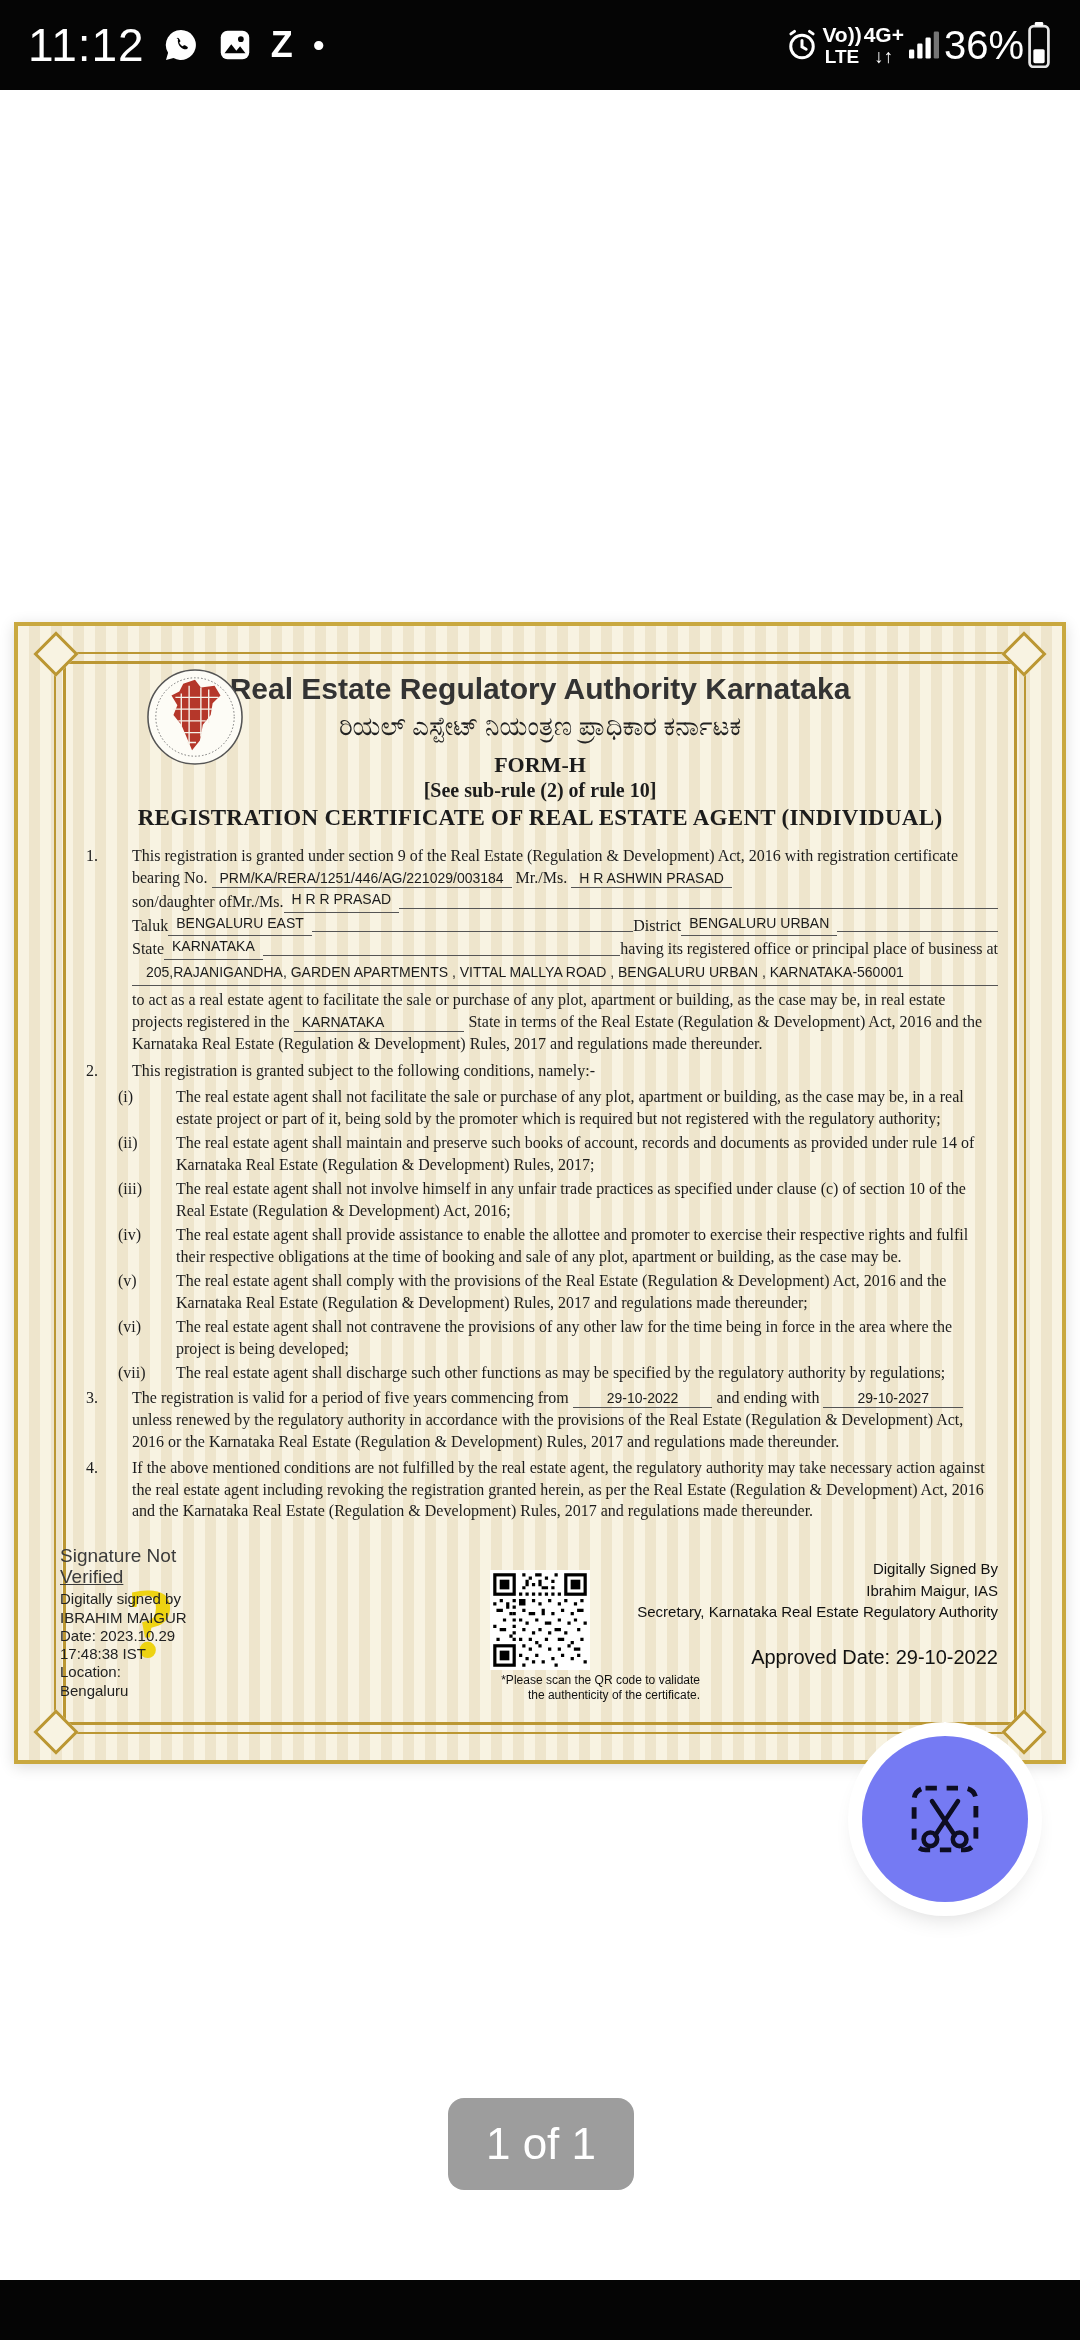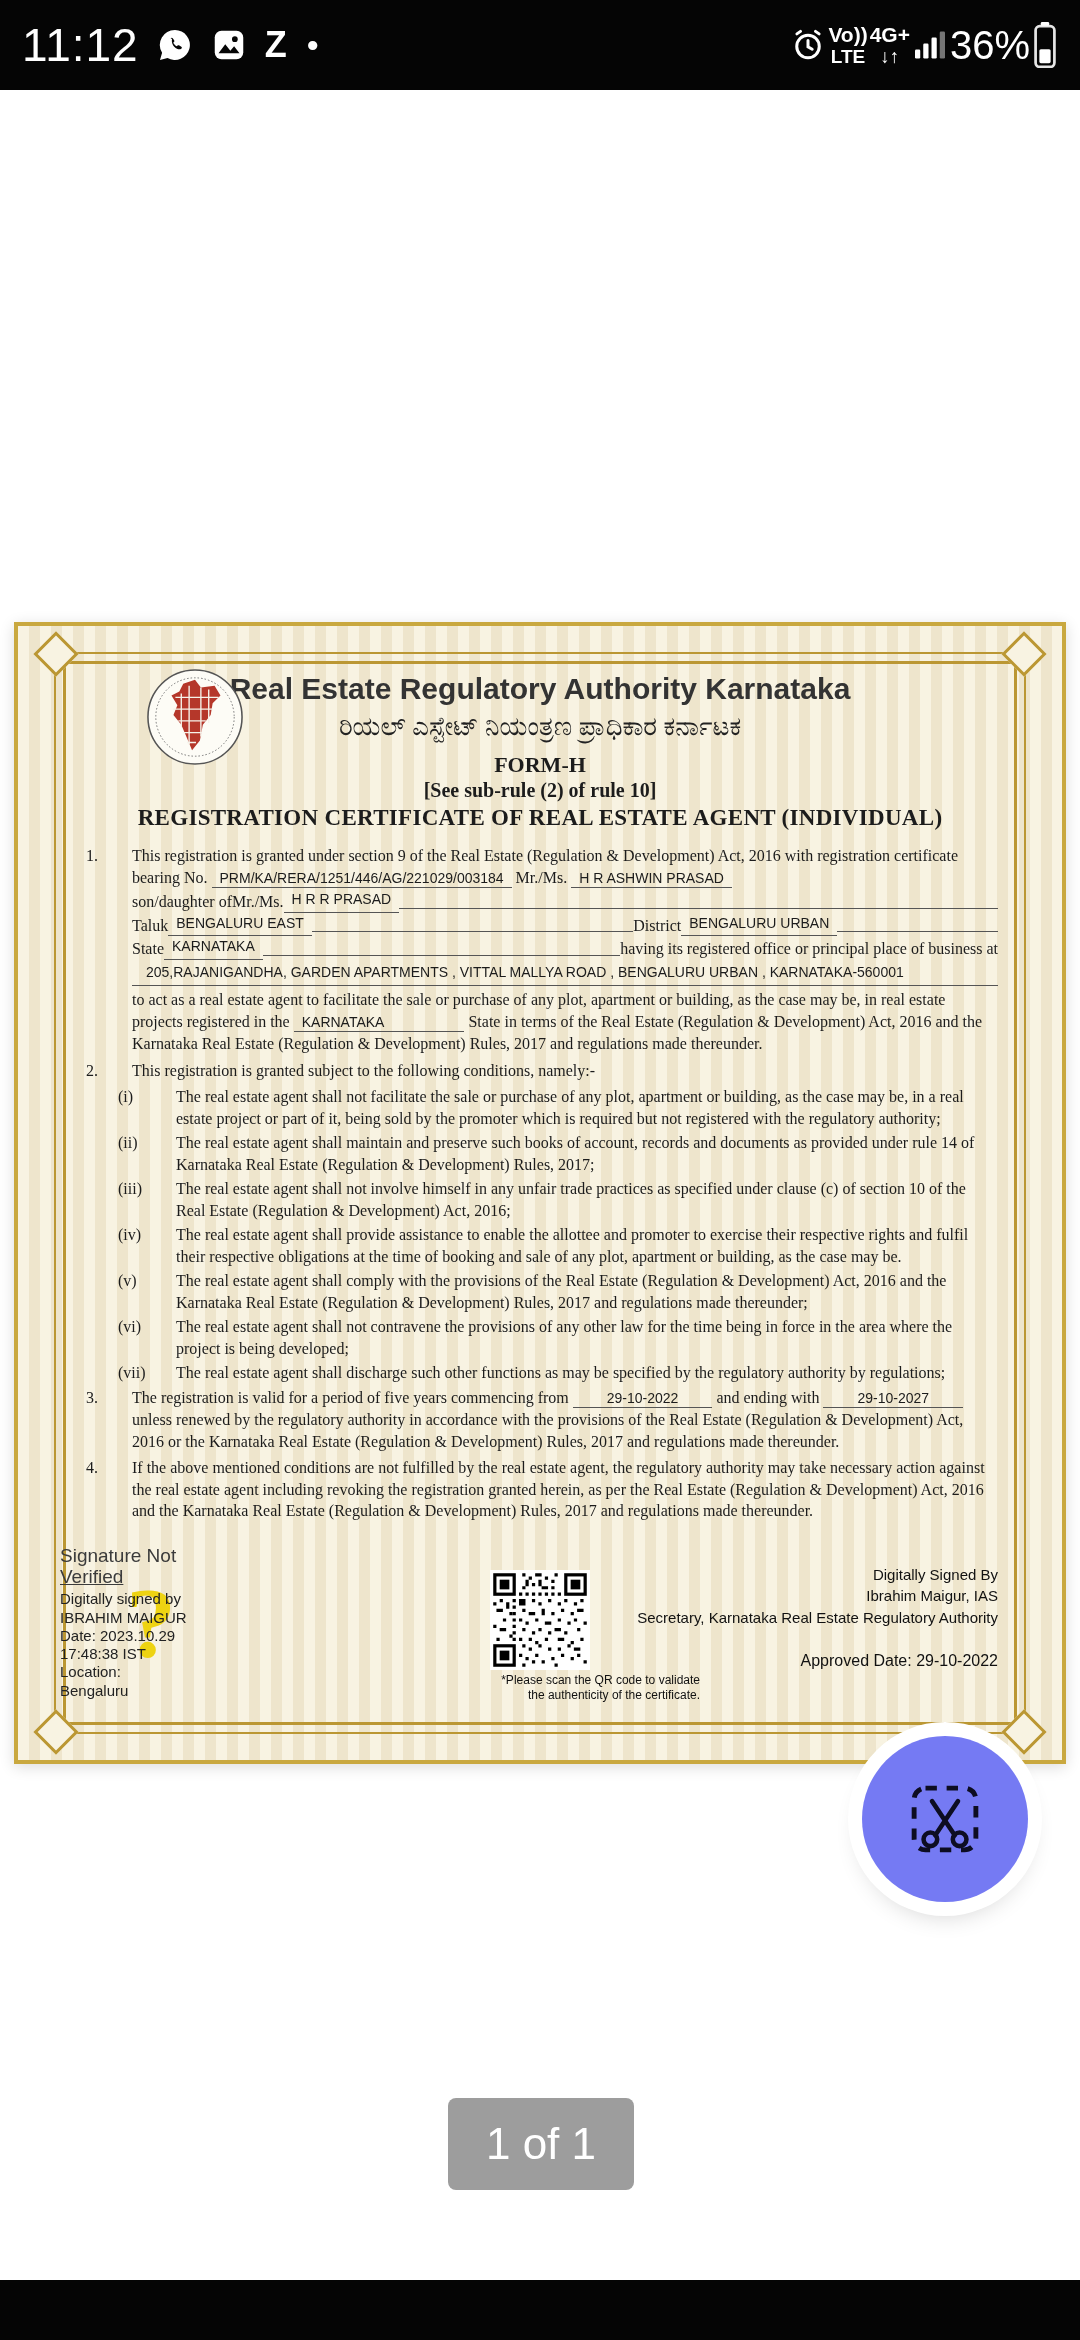--- a/index.html
+++ b/index.html
@@ -1,21 +1,21 @@
 <!DOCTYPE html>
 <html><head>
 <meta charset="utf-8">
 <style>
   html,body{margin:0;padding:0}
   .screen{position:relative;width:1080px;height:2340px;background:#ffffff;overflow:hidden;
           font-family:"Liberation Sans",sans-serif}
 
   
   .status-bar{position:absolute;top:0;left:0;right:0;height:90px;background:#050505;color:#fff;
-              display:flex;align-items:center;padding:0 22px;box-sizing:border-box}
+              display:flex;align-items:center;padding:0 28px;box-sizing:border-box}
   .sb-left{display:flex;align-items:center;gap:18px}
   .sb-time{font-size:46px;letter-spacing:1px}
   .sb-ic{width:36px;height:36px;display:block}
   .sb-z{font-size:36px;font-weight:700;line-height:1}
   .sb-dot{font-size:34px;line-height:1;margin-left:2px}
   .sb-right{margin-left:auto;display:flex;align-items:center;gap:2px}
   .sb-stack{display:flex;flex-direction:column;align-items:center;line-height:1;font-weight:700}
   .sb-stack .t1{font-size:21px}
   .sb-stack .t2{font-size:19px;margin-top:2px}
   .sb-pct{font-size:40px}
@@ -65,28 +65,28 @@
   .q-mark{position:absolute;left:66px;top:28px;font-size:100px;font-weight:700;color:#eed312;
           font-family:"Liberation Serif",serif;z-index:0;line-height:1}
   .sig-status{position:relative;z-index:1;font-size:19px;color:#3b3b3b;line-height:1.15}
   .sig-status .u{text-decoration:underline}
   .sig-small{position:relative;z-index:1;font-size:15px;color:#222;line-height:1.22;margin-top:2px}
   .qr-block{position:absolute;left:50%;transform:translateX(-50%);bottom:2px;width:320px;text-align:right}
   .qr-svg{width:100px;height:100px;display:block;margin:0 auto;background:#fff}
   .qr-caption{font-size:12px;line-height:1.3;color:#111;margin-top:3px}
   .signed-block{position:absolute;right:0;bottom:34px;text-align:right;font-size:15px;color:#111;
                 line-height:1.45}
-  .approved{margin-top:20px;font-size:16px}
+  .approved{margin-top:20px;font-size:20px}
 
   
   .fab{position:absolute;left:862px;top:1736px;width:166px;height:166px;border-radius:50%;
        background:#757af3;display:flex;align-items:center;justify-content:center;
        box-shadow:0 0 0 14px #ffffff,0 12px 26px rgba(0,0,0,.20)}
   .page-indicator{position:absolute;left:448px;top:2098px;width:186px;height:92px;background:#9d9d9d;
-                  border-radius:8px;color:#fff;font-size:44px;display:flex;align-items:center;
+                  border-radius:16px;color:#fff;font-size:44px;display:flex;align-items:center;
                   justify-content:center;font-family:"Liberation Sans",sans-serif}
   .nav-bar{position:absolute;left:0;right:0;bottom:0;height:60px;background:#050505}
 </style>
 </head>
 <body>
 
 <div class="screen">
 
   <div class="status-bar">
     <div class="sb-left">

